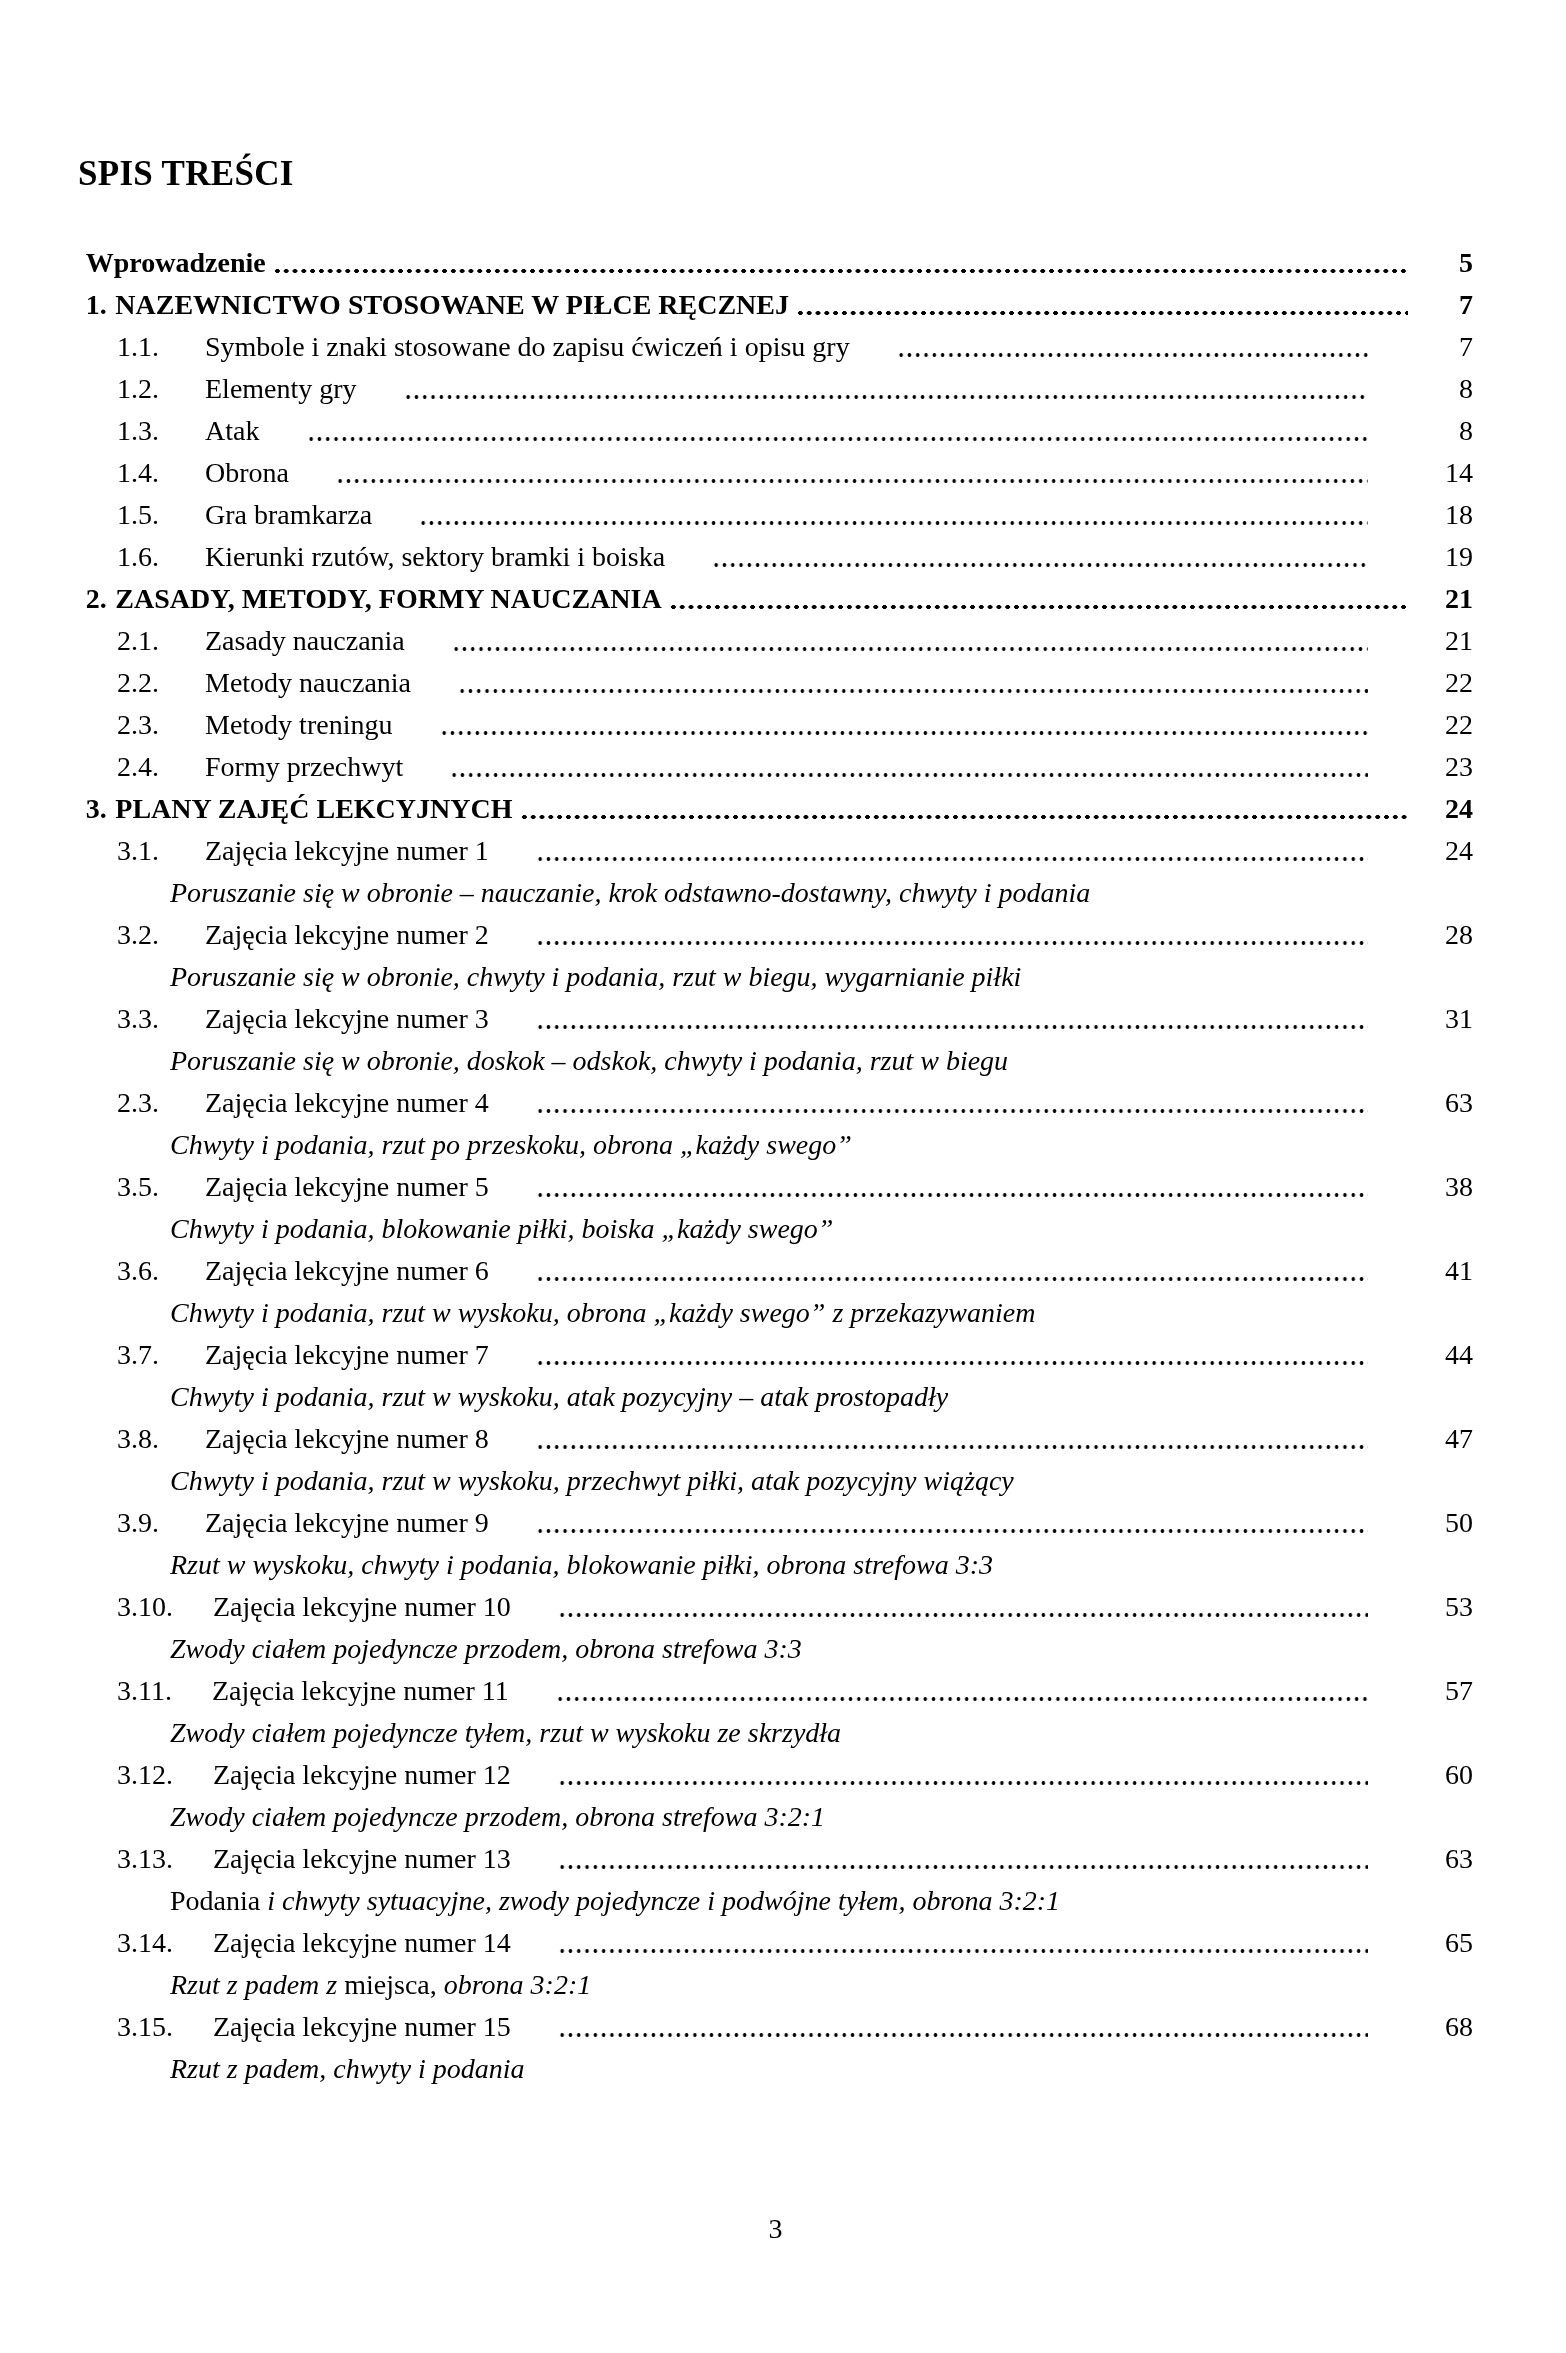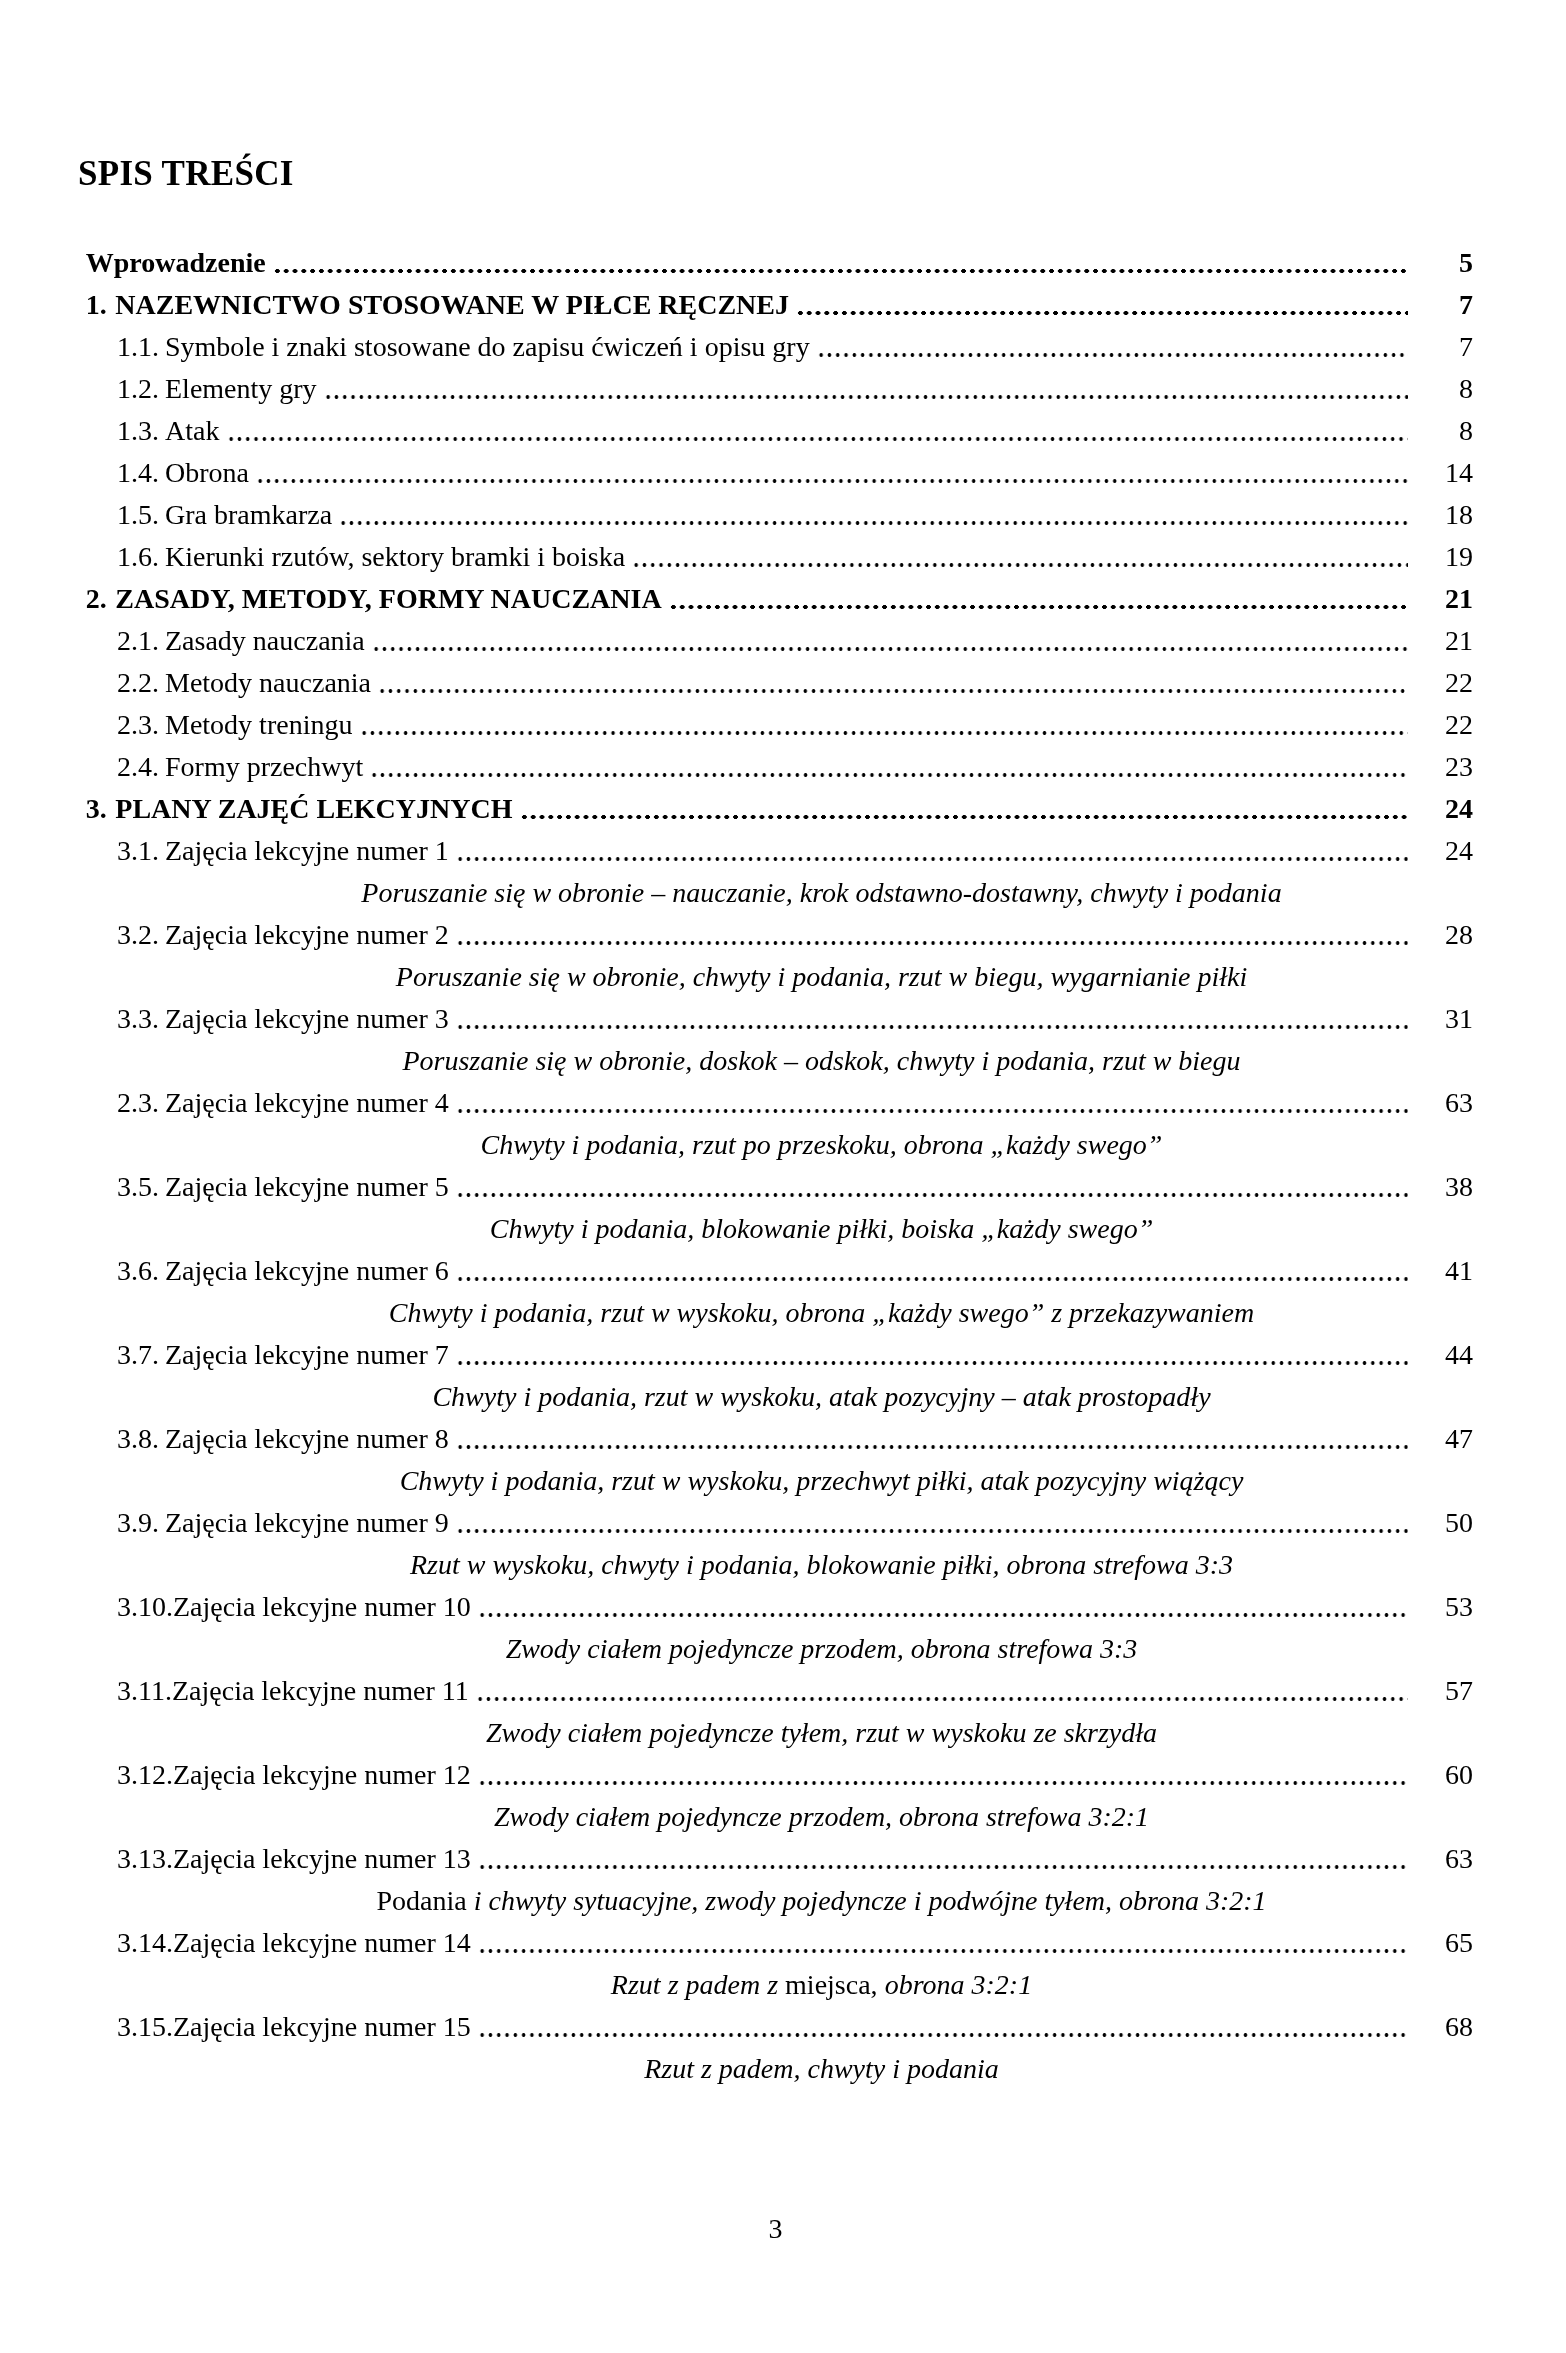--- a/index.html
+++ b/index.html
@@ -33,20 +33,21 @@
     line-height: 42px;
     font-size: 28px;
     white-space: nowrap;
   }
   .toc-row.lvl1 {
     font-weight: bold;
     padding-left: 7.8px;
   }
   .toc-row.lvl2 {
     padding-left: 39px;
+    gap: 40px;
   }
   .toc-row .num {
     display: inline-block;
   }
   .toc-row.lvl1 .num { min-width: 29.5px; }
   .toc-row.lvl2 .num { min-width: 48px; }
   .toc-row .label { flex: 0 0 auto; }
   .leader {
     flex: 1 1 auto;
     align-self: flex-end;
@@ -65,21 +66,20 @@
     flex: 0 0 auto;
     min-width: 58px;
     text-align: right;
   }
   .toc-sub {
     height: 42px;
     line-height: 42px;
     font-size: 28px;
     padding-left: 92px;
     white-space: nowrap;
-    text-align: center;
   }
   .toc-sub .it { font-style: italic; }
   .toc-sub .rm { font-style: normal; }
   .footer-pageno {
     margin-top: 118px;
     text-align: center;
     font-size: 28px;
     line-height: 42px;
   }
 </style>

